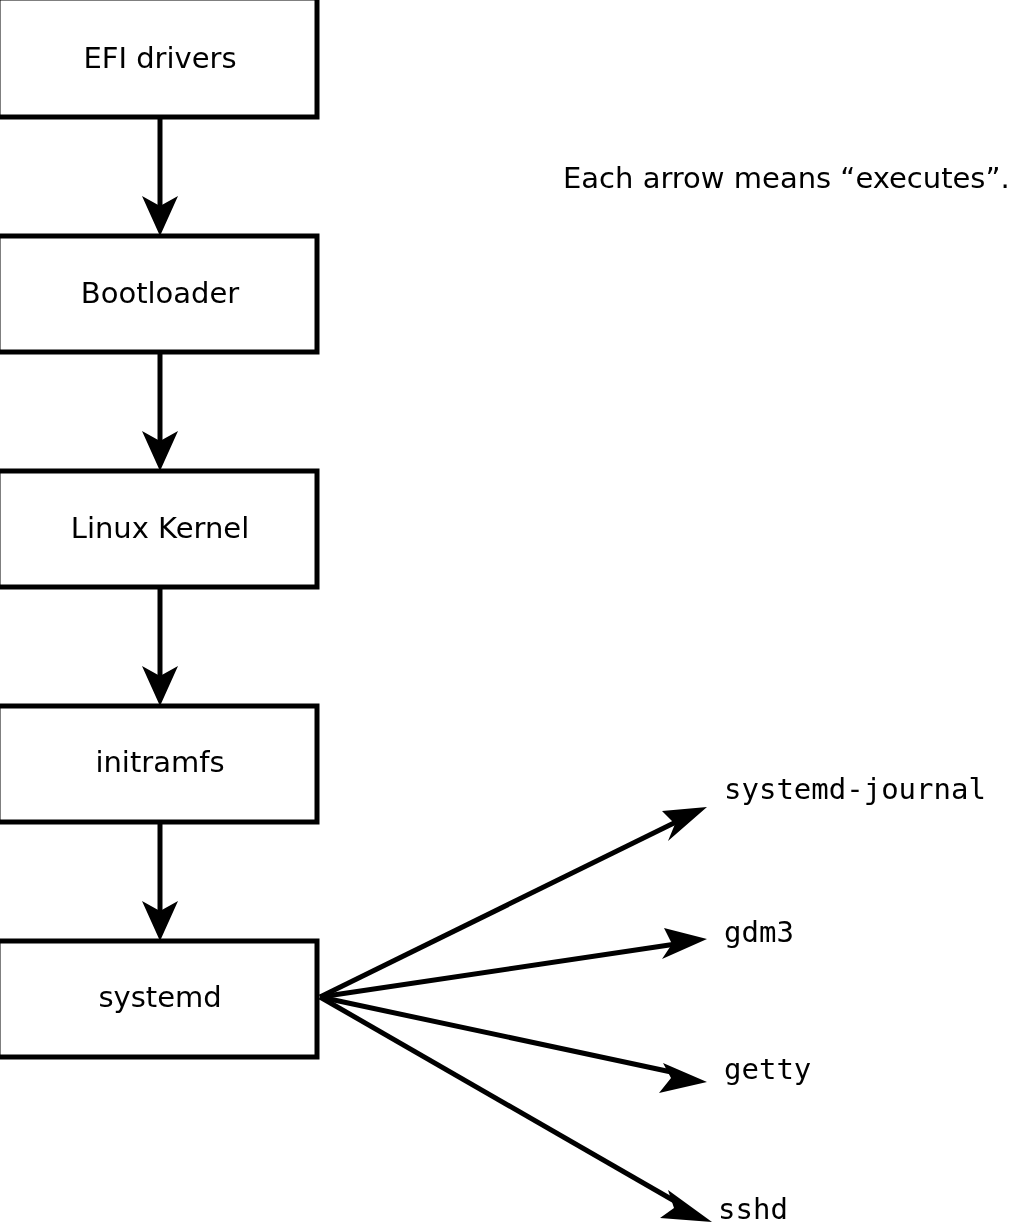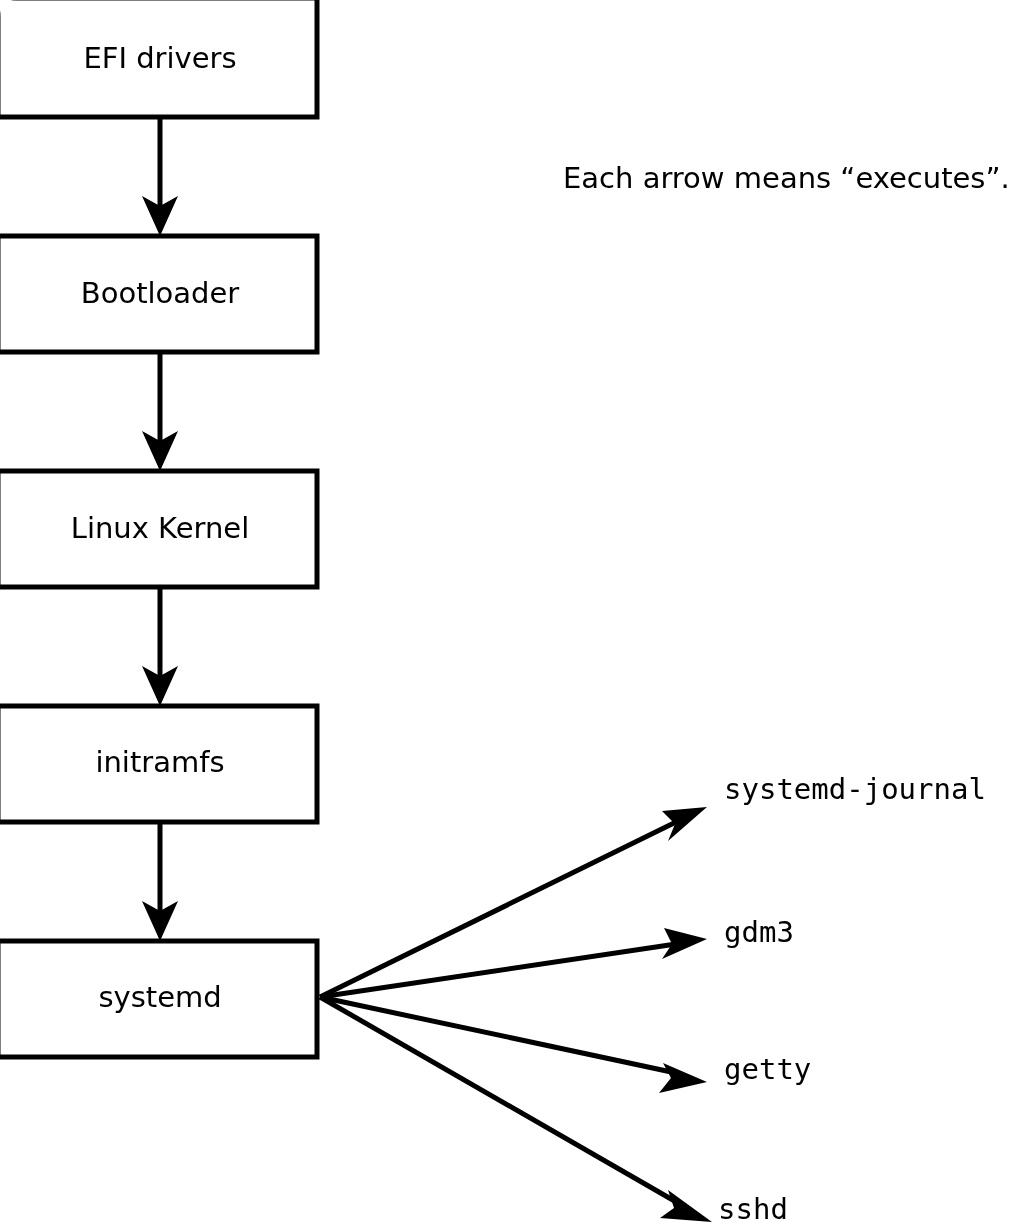--- a/index.html
+++ b/index.html
@@ -7,21 +7,20 @@
     padding: 0;
     background: #ffffff;
   }
   #canvas {
     position: relative;
     width: 1023px;
     height: 1230px;
     background: #ffffff;
     overflow: hidden;
     font-family: "DejaVu Sans", "Liberation Sans", sans-serif;
-    border-radius: 16px;
   }
   #diagram-svg {
     position: absolute;
     left: 0;
     top: 0;
     width: 1023px;
     height: 1230px;
     display: block;
   }
   .node-box-rect {

